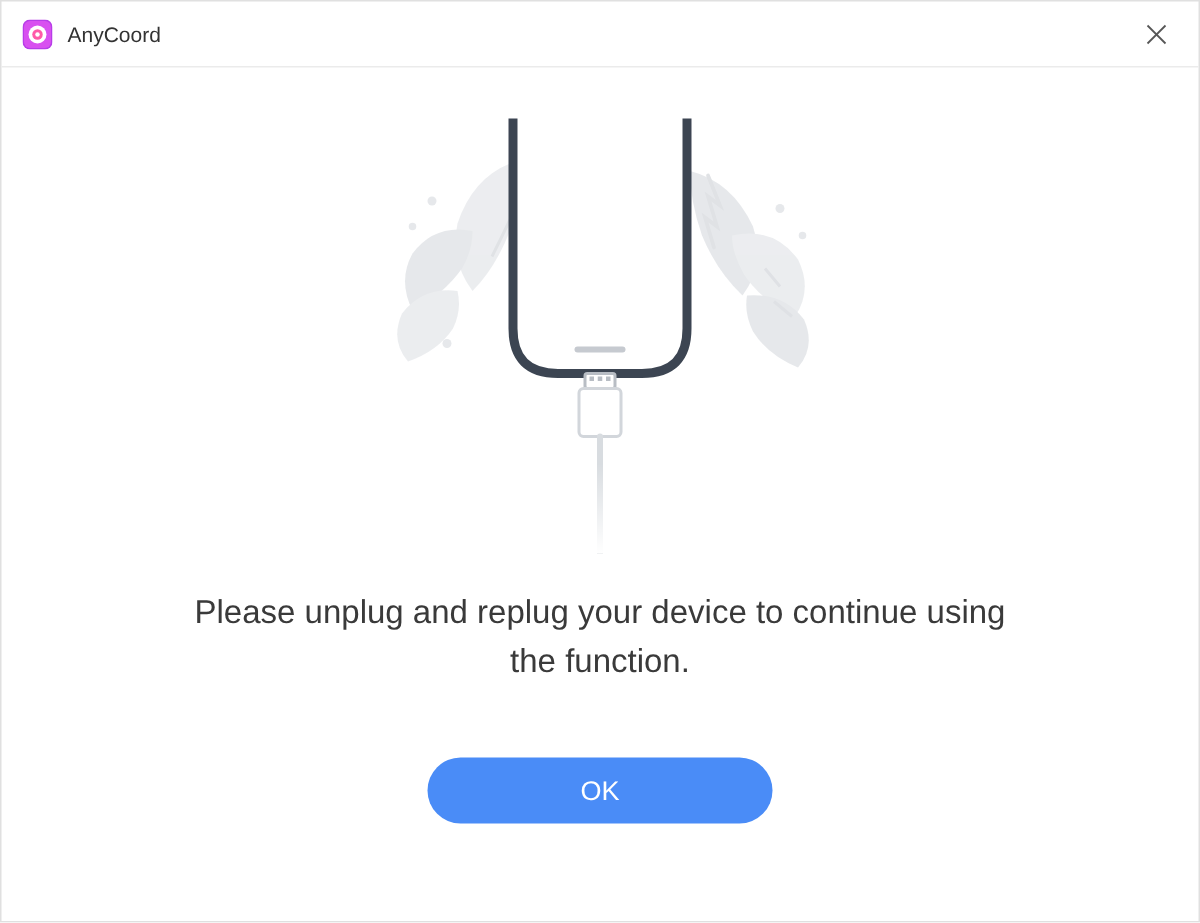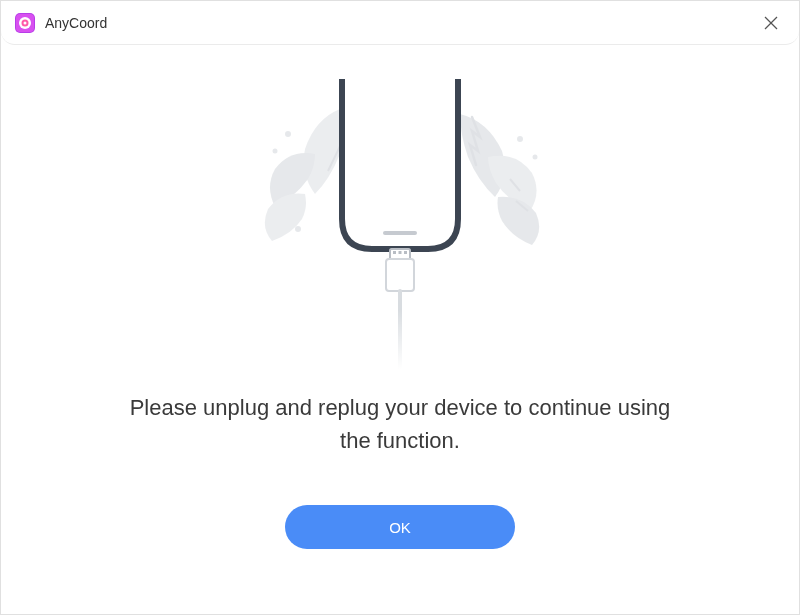--- a/index.html
+++ b/index.html
@@ -17,21 +17,20 @@
       border: 1px solid #e0e0e0;
       display: flex;
       flex-direction: column;
     }
     .titlebar {
       height: 44px;
       display: flex;
       align-items: center;
       padding: 0 14px;
       border-bottom: 1px solid #ebebeb;
-      border-radius: 14px;
     }
     .app-icon {
       width: 20px;
       height: 20px;
       margin-right: 10px;
       position: relative;
     }
     .app-title {
       font-size: 14px;
       color: #333;
@@ -67,21 +66,21 @@
       max-width: 560px;
       margin-bottom: 48px;
     }
     .ok-button {
       background: #4a8cf7;
       color: #ffffff;
       border: none;
       width: 230px;
       height: 44px;
       border-radius: 22px;
-      font-size: 15px;
+      font-size: 18px;
       cursor: pointer;
     }
   </style>
 </head>
 <body>
 
 <div class="window">
   <div class="titlebar">
     <span class="app-icon">
       <svg width="20" height="20" viewBox="0 0 20 20">

